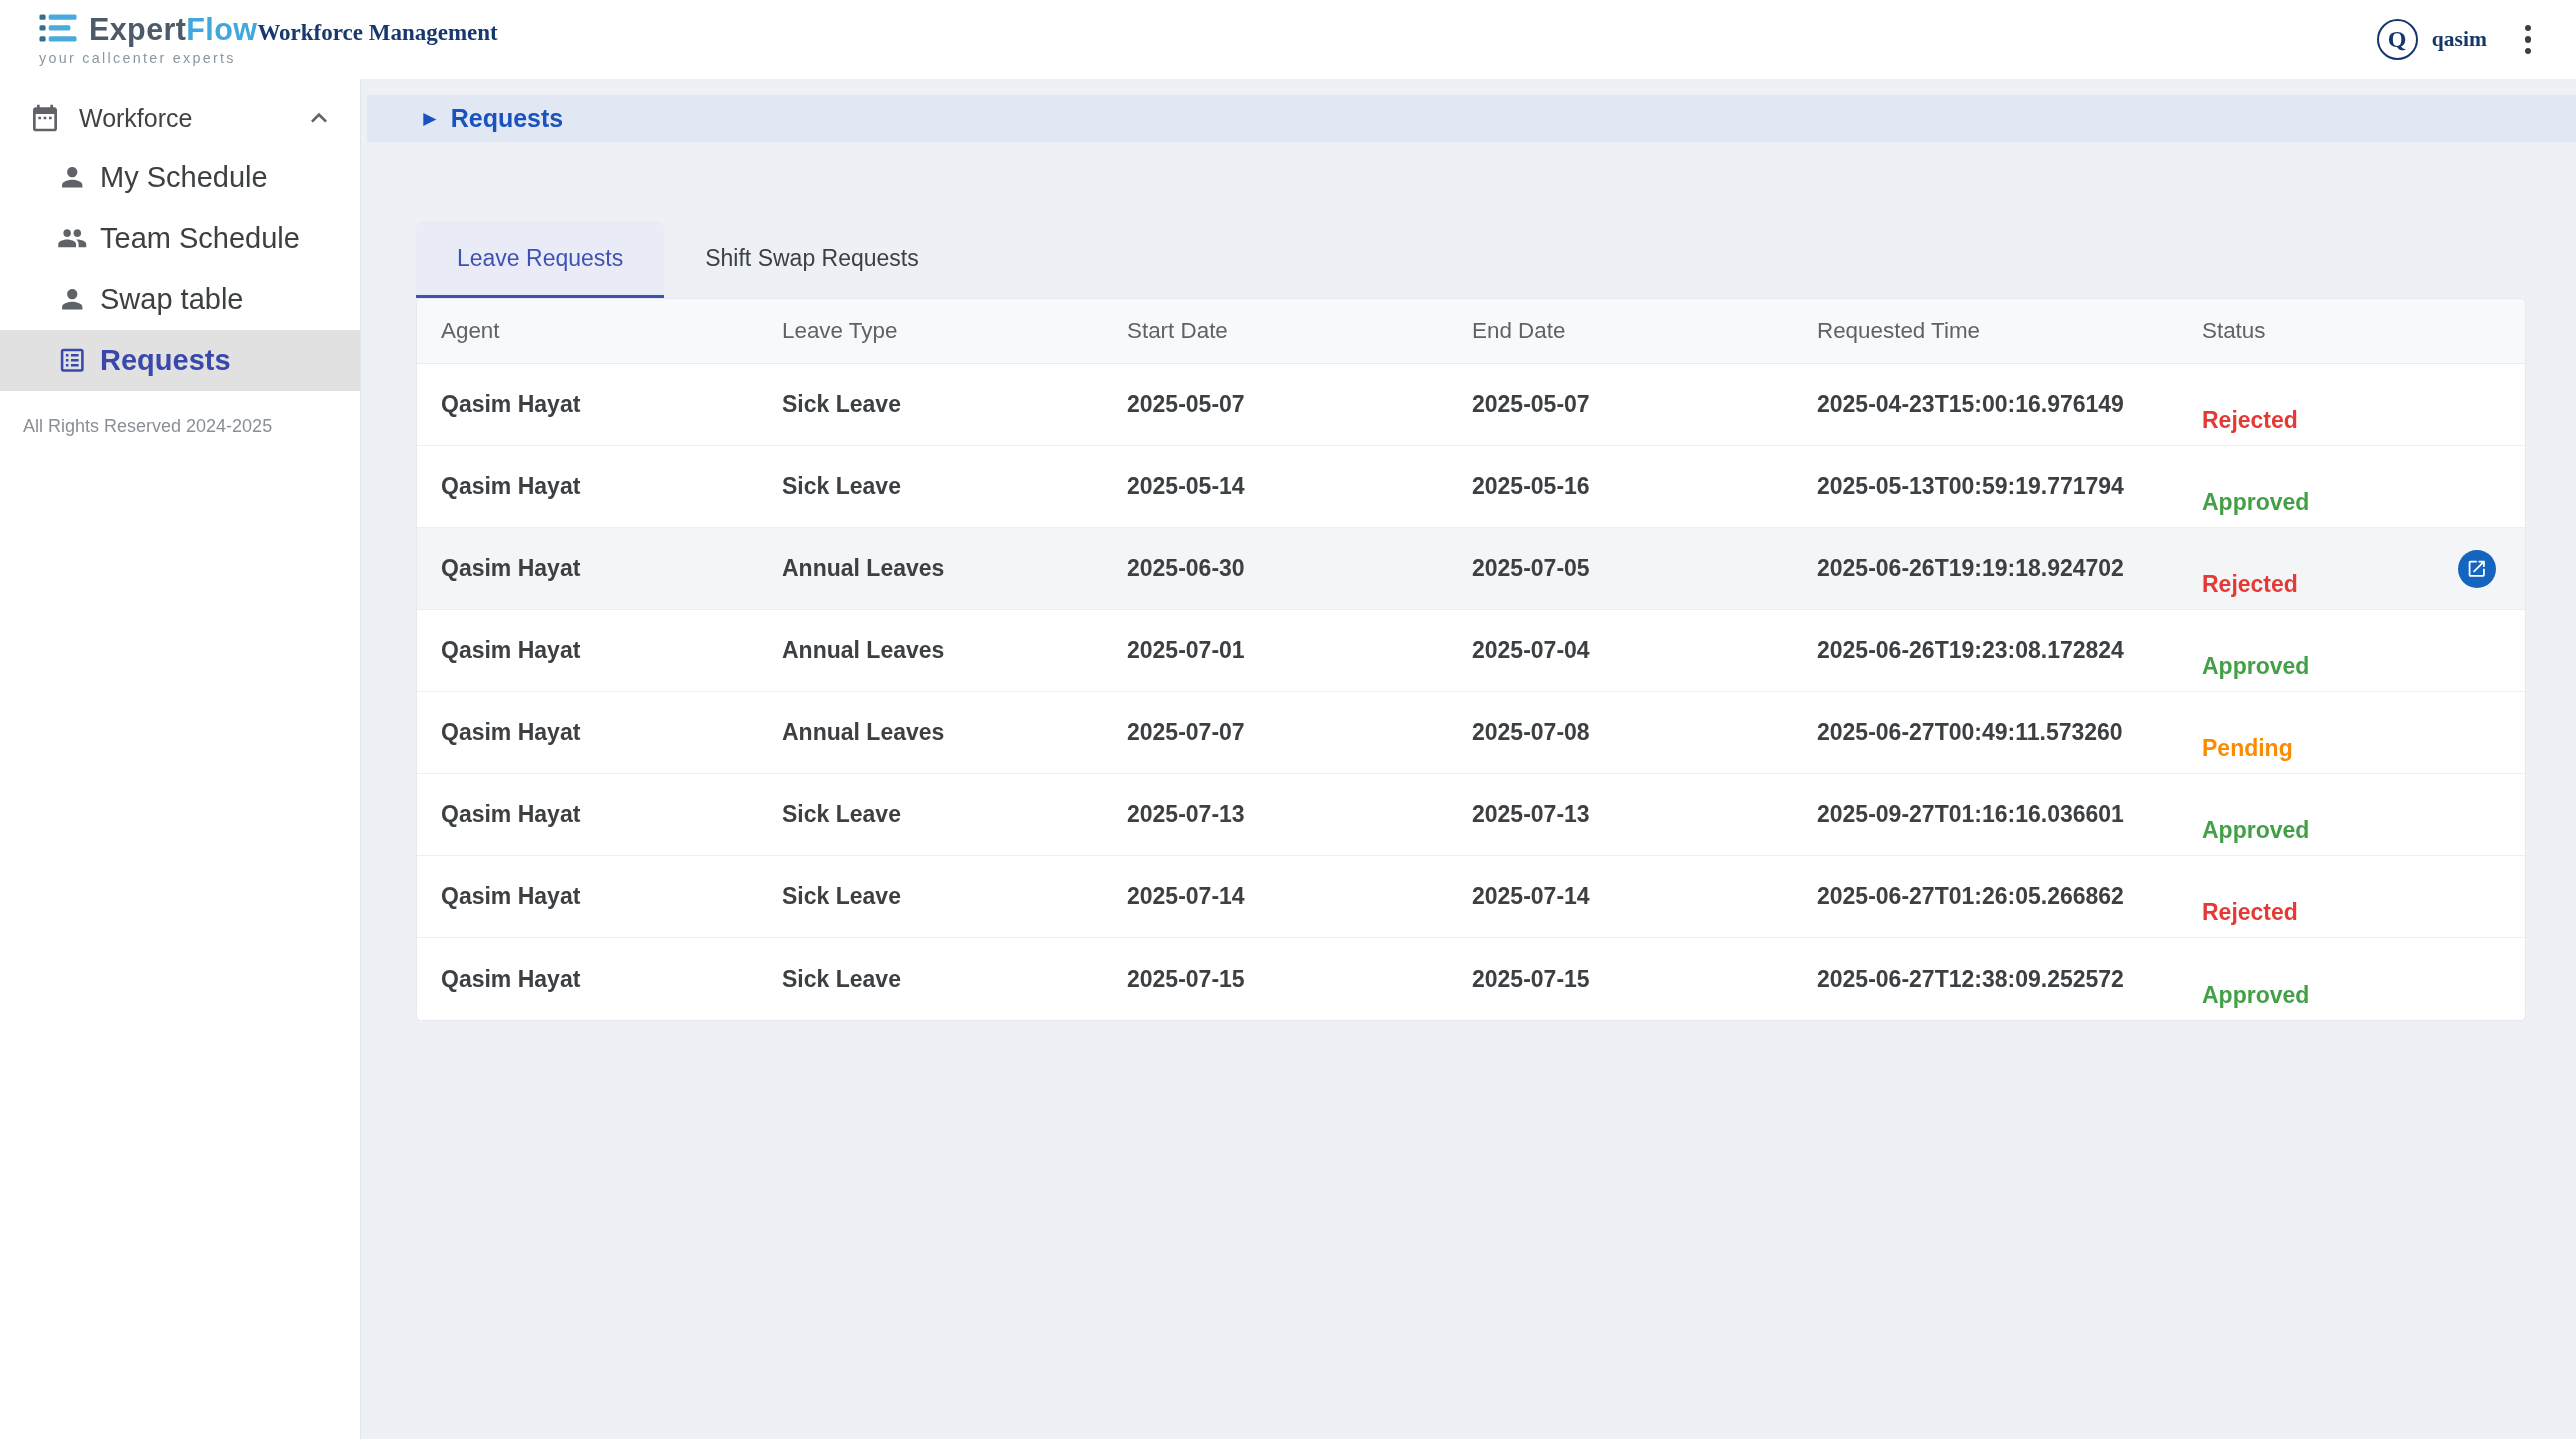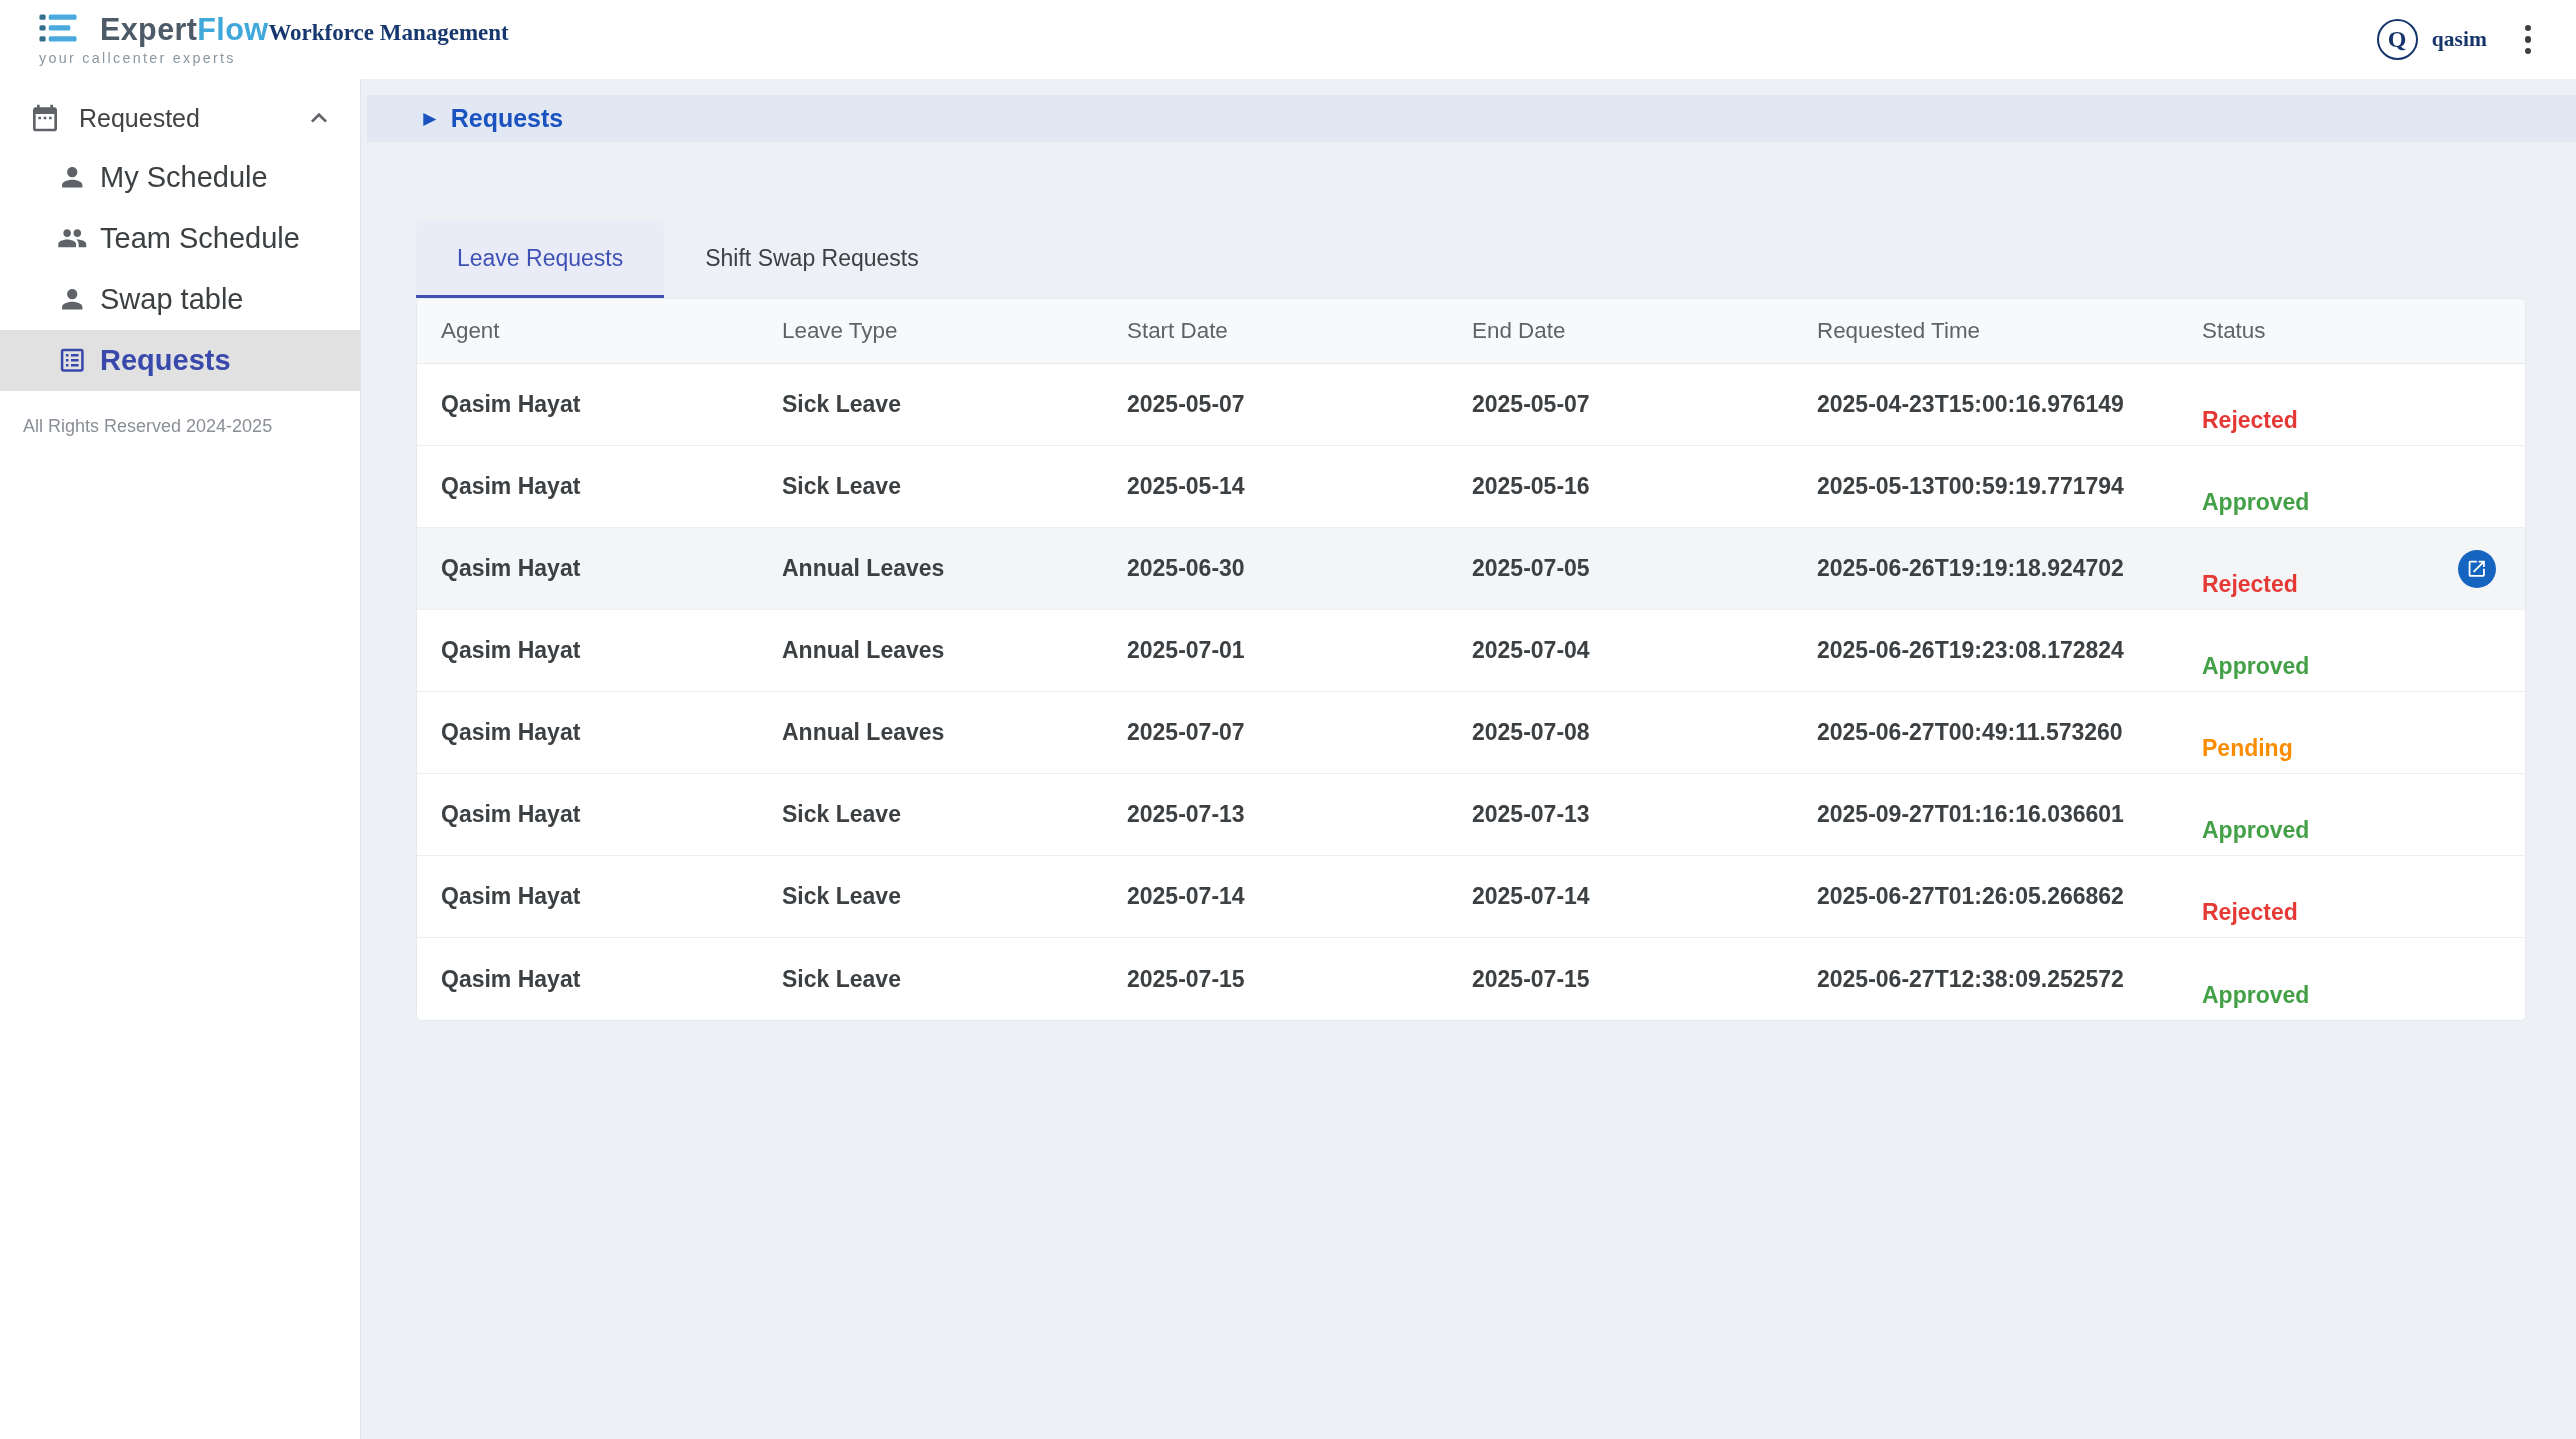--- a/index.html
+++ b/index.html
@@ -3,21 +3,21 @@
 <meta charset="utf-8">
 <style>
   * { margin:0; padding:0; box-sizing:border-box; }
   html,body { width:2576px; height:1439px; overflow:hidden;
     font-family:"Liberation Sans", sans-serif; background:#ffffff; }
 
   
   .topbar { height:79px; display:flex; align-items:center;
     padding:0 38px 0 39px; background:#ffffff; position:relative; z-index:3; }
   .logo { display:flex; flex-direction:column; }
-  .logo-top { display:flex; align-items:center; gap:23px;justify-content:flex-end; }
+  .logo-top { display:flex; align-items:center; gap:12px;justify-content:flex-end; }
   .logo-mark svg { display:block; }
   .brand { font-size:30.5px; font-weight:700; letter-spacing:0.4px; line-height:1; }
   .brand .b1 { color:#4d5b68; }
   .brand .b2 { color:#41a8dc; }
   .tagline { font-size:14.3px; letter-spacing:2.3px; color:#8b97a0; margin-top:3.6px; }
   .app-title { font-family:"Liberation Serif", serif;
     font-weight:700; font-size:23px; color:#17386e; align-self:center; padding-bottom:12.5px; }
   .user { margin-left:auto; display:flex; align-items:center; gap:14.3px; cursor:pointer; }
   .avatar { width:41px; height:41px; border-radius:50%; border:2.7px solid #16356b;
     color:#16356b; font-family:"Liberation Serif", serif; font-weight:700; font-size:24px;
@@ -110,21 +110,21 @@
 </div>
 
 <div class="shell">
   <aside class="sidebar">
     <div class="side-section">
       <span class="icon">
         <svg viewBox="0 0 24 24">
             <path d="M9 11H7v2h2v-2zm4 0h-2v2h2v-2zm4 0h-2v2h2v-2zm2-7h-1V2h-2v2H8V2H6v2H5c-1.11 0-1.99.9-1.99 2L3 20c0 1.1.89 2 2 2h14c1.1 0 2-.9 2-2V6c0-1.1-.9-2-2-2zm0 16H5V9h14v11z"></path>
           </svg>
       </span>
-      <span class="side-section-label">Requested</span>
+      <span class="side-section-label">Workforce</span>
       <span class="chev icon">
         <svg viewBox="0 0 24 24">
             <path d="M12 8l-6 6 1.41 1.41L12 10.83l4.59 4.58L18 14z"></path>
           </svg>
       </span>
     </div>
     <nav class="side-nav">
         <div class="side-item">
           <span class="icon">
             <svg viewBox="0 0 24 24">

